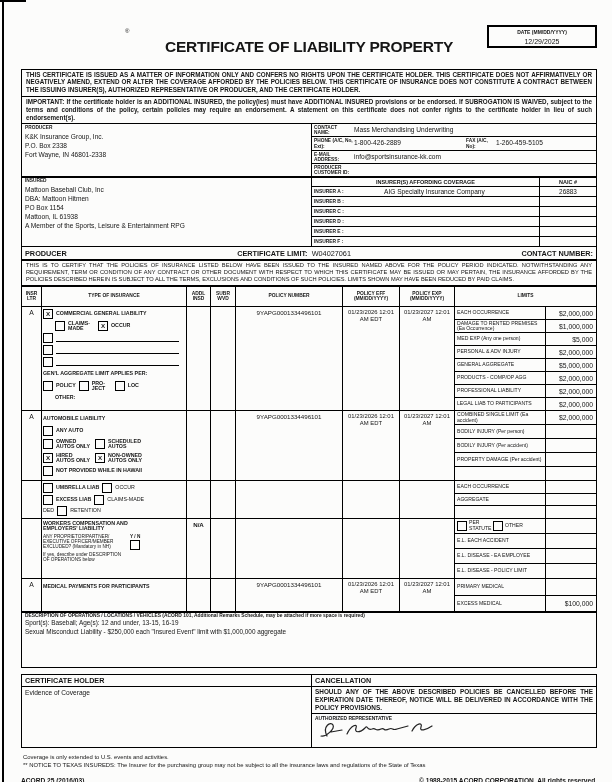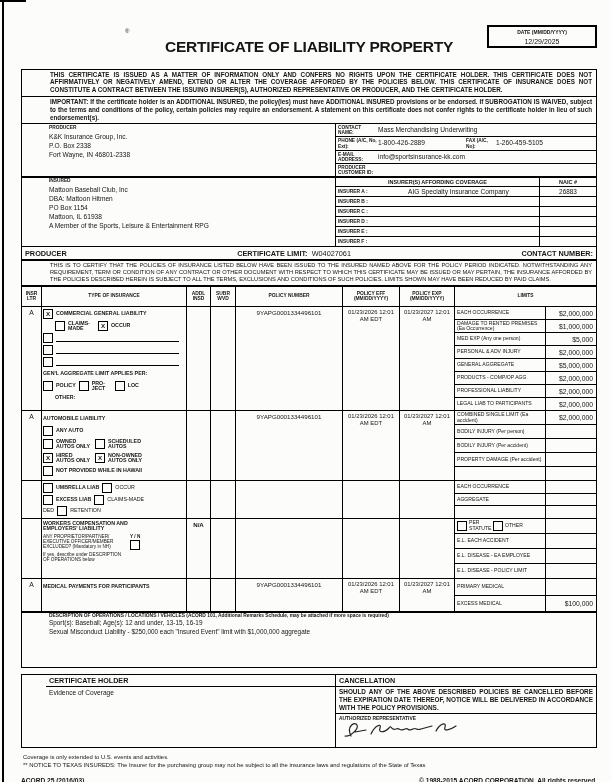--- a/index.html
+++ b/index.html
@@ -13,21 +13,21 @@
   .hdr{position:relative;height:46px;}
   .logo{position:absolute;left:8px;top:4px;}
   .logo-reg{position:absolute;left:104px;top:4px;font-size:6px;}
   .title{position:absolute;left:115px;right:115px;top:14px;text-align:center;
          font-size:15.5px;font-weight:bold;letter-spacing:-0.2px;white-space:nowrap;}
   .datebox{position:absolute;right:0;top:1px;width:102px;border:2px solid #000;padding:2px 2px 1px 2px;text-align:center;}
   .datebox .dlabel{font-size:5px;font-weight:bold;}
   .datebox .dvalue{font-size:7px;margin-top:3px;}
 
   
-  .box{border:1.5px solid #000;margin-top:-1.5px;position:relative;background:transparent;padding-left:24px;}
+  .box{border:1.5px solid #000;margin-top:-1.5px;position:relative;background:transparent;}
   .btext{font-size:6.3px;line-height:7.9px;font-weight:bold;text-align:justify;padding:1px 4px 2px 4px;}
 
   
   .split{display:flex;align-items:stretch;}
   .split .left{width:283px;border-right:1px solid #000;padding:1px 3px;}
   .split .right{flex:1;display:flex;flex-direction:column;}
   .fldlbl{font-size:4.8px;font-weight:bold;line-height:5.4px;}
   .addr{font-size:6.6px;line-height:9px;margin-top:2px;}
   .crow{display:flex;align-items:flex-start;border-bottom:1px solid #000;padding:1px 2px;min-height:9px;}
   .crow:last-child{border-bottom:none;}

